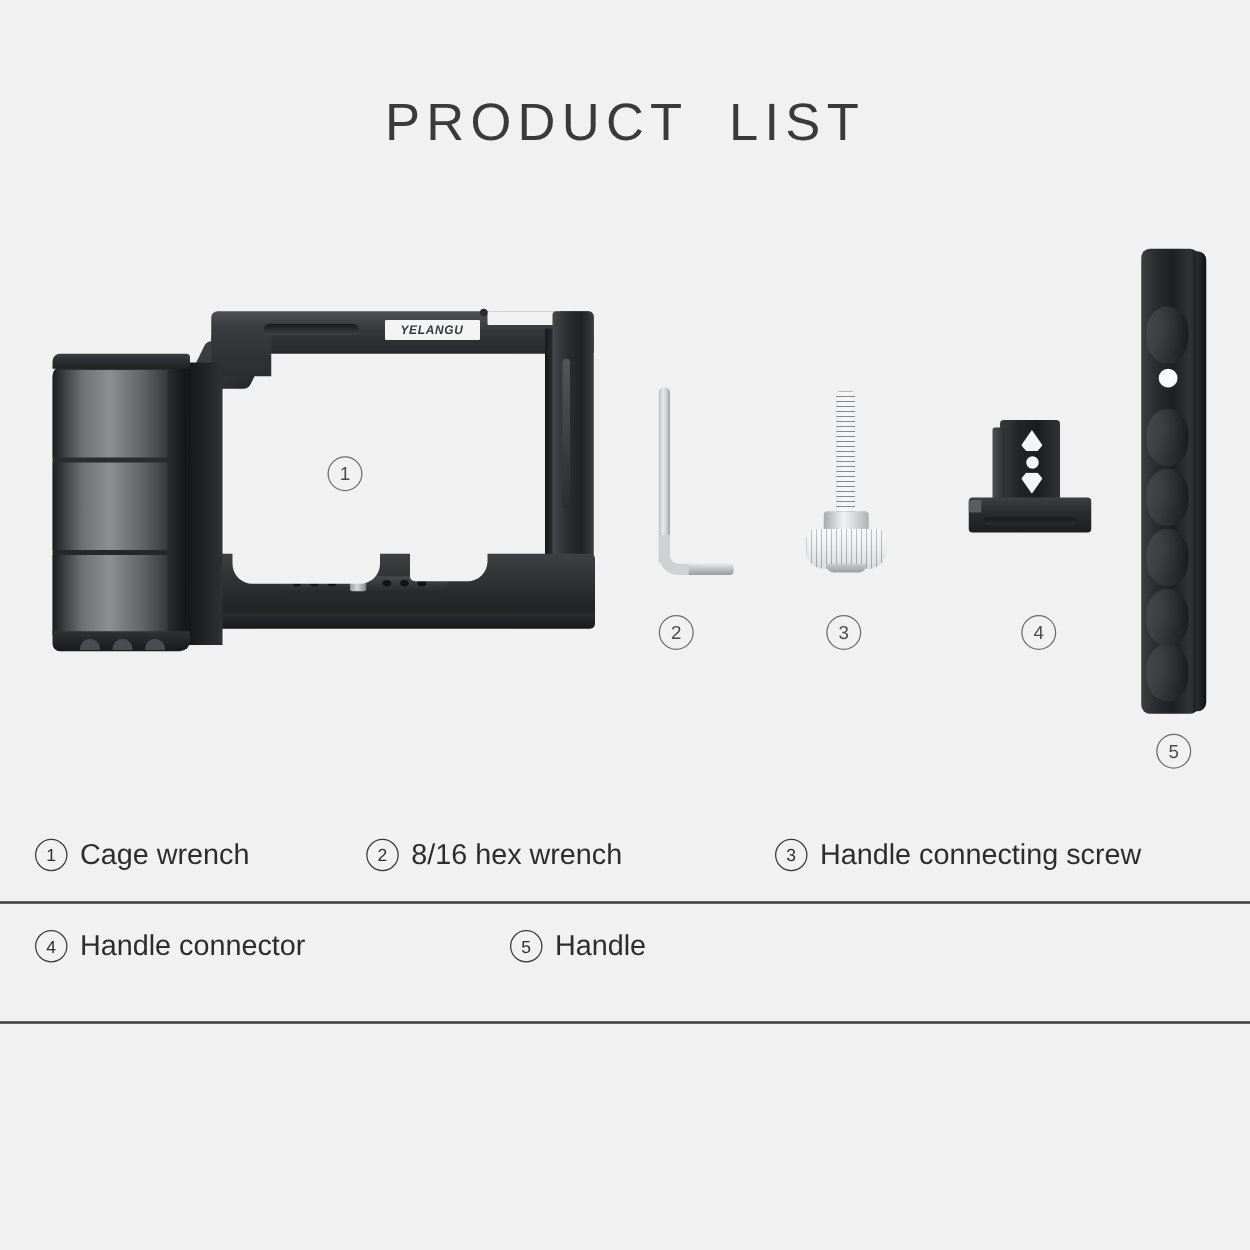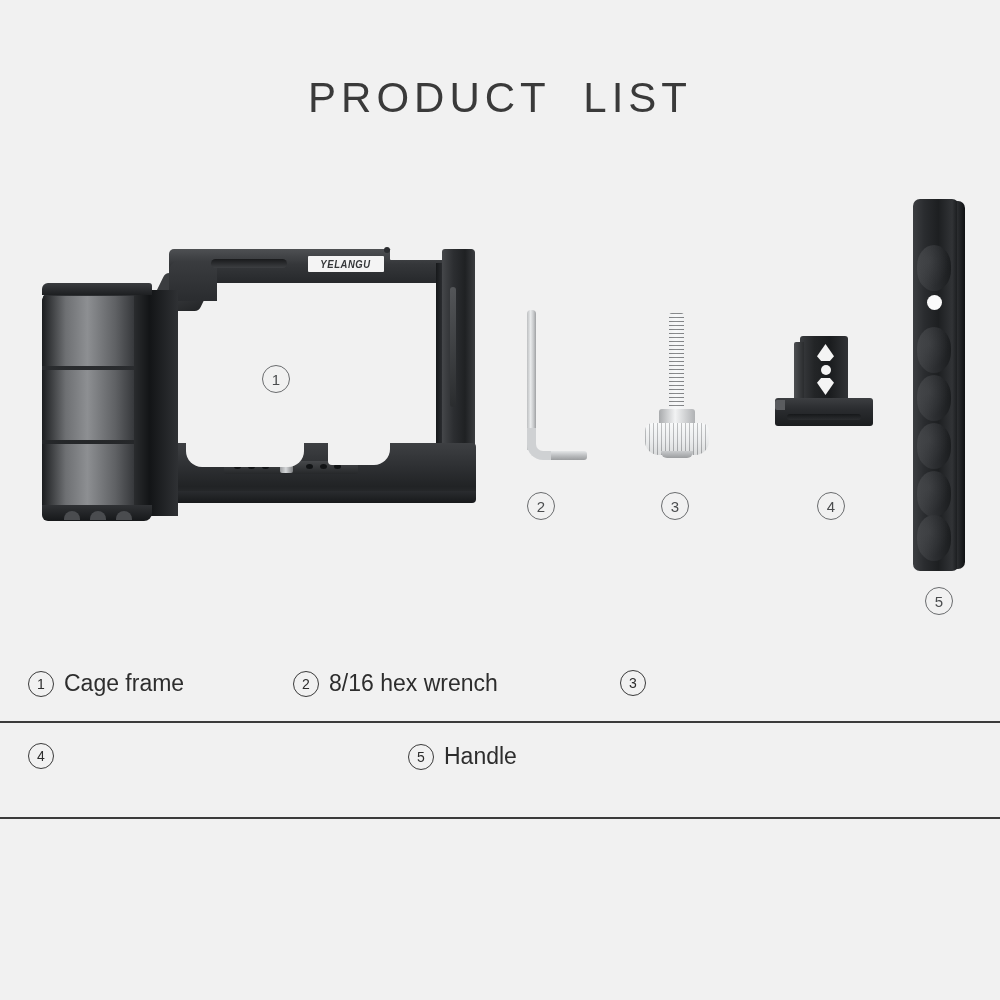--- a/index.html
+++ b/index.html
@@ -558,36 +558,38 @@
   </div>
   <div class="callout" style="left:925px; top:587px;">5</div>
 
 </div>
 
 <div class="legend">
 
   <div class="legend-row row1">
     <div class="legend-item" style="left:28px">
       <span class="legend-num">1</span>
-      <span>Cage frame</span>
+      <span>Cage wrench</span>
     </div>
     <div class="legend-item" style="left:293px">
       <span class="legend-num">2</span>
       <span>8/16 hex wrench</span>
     </div>
     <div class="legend-item" style="left:620px">
       <span class="legend-num">3</span>
+      <span>Handle connecting screw</span>
     </div>
   </div>
 
   <div class="legend-rule r1"></div>
 
   <div class="legend-row row2">
     <div class="legend-item" style="left:28px">
       <span class="legend-num">4</span>
+      <span>Handle connector</span>
     </div>
     <div class="legend-item" style="left:408px">
       <span class="legend-num">5</span>
       <span>Handle</span>
     </div>
   </div>
 
   <div class="legend-rule r2"></div>
 
 </div>

